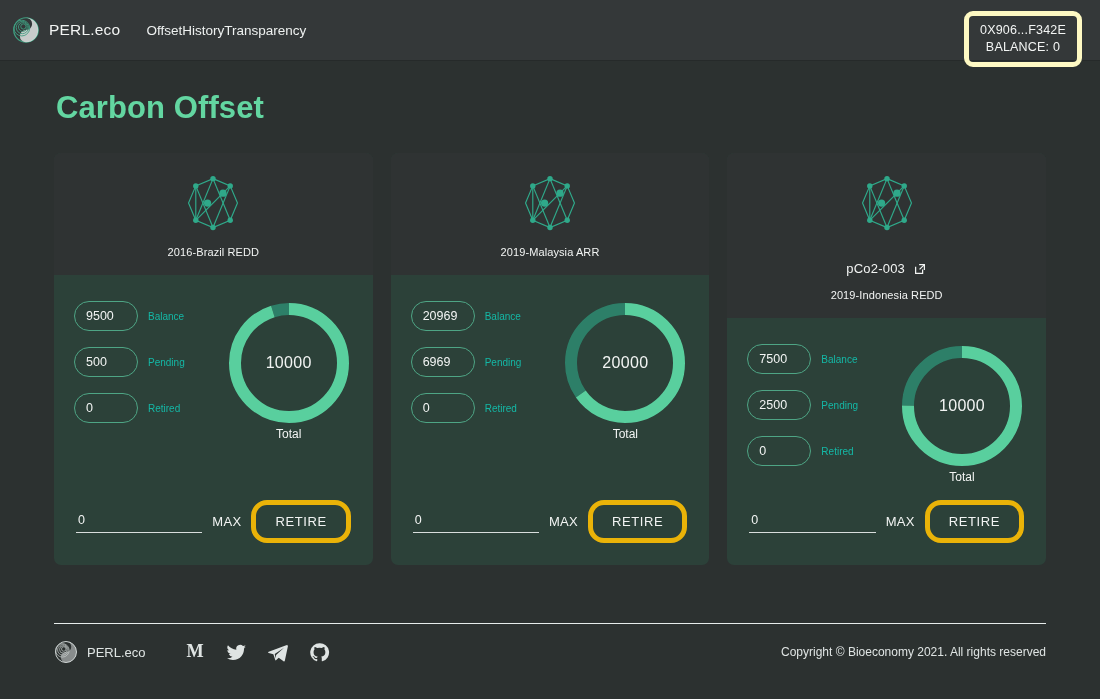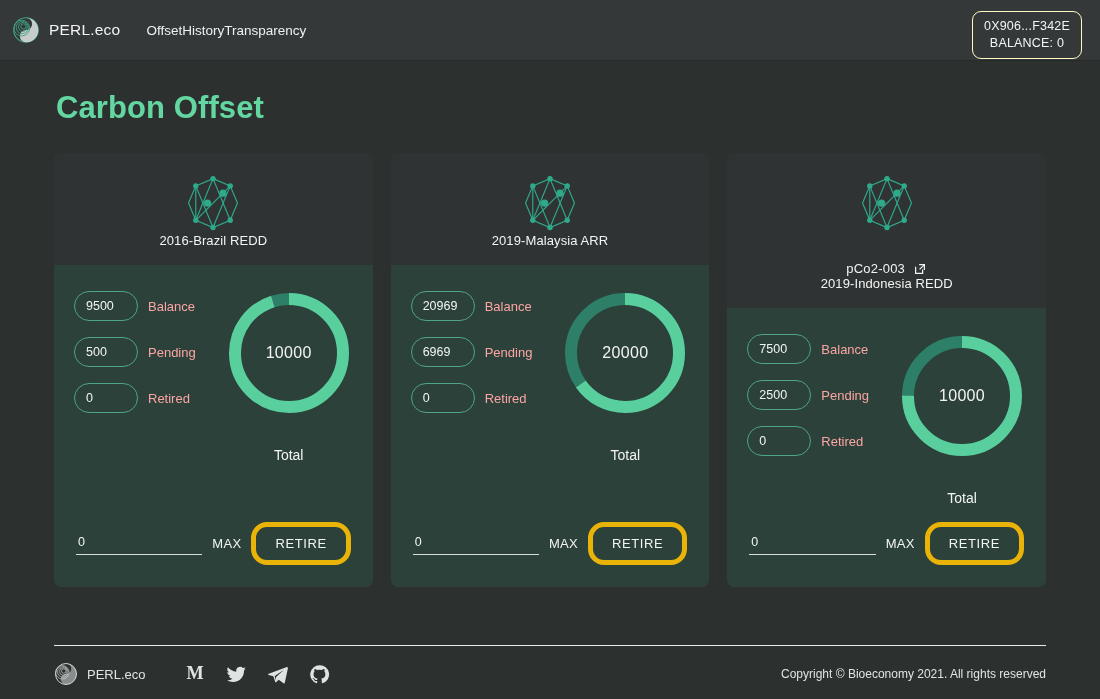--- a/index.html
+++ b/index.html
@@ -42,21 +42,21 @@
   .nav-link {
     font-size: 13.5px;
     color: #eef1f0;
     text-decoration: none;
     cursor: pointer;
   }
   .wallet-badge {
     position: absolute;
     right: 18px;
     top: 11px;
-    border: 1px solid #fef9c3;
+    border: 5px solid #fef9c3;
     border-radius: 9px;
     padding: 6px 11px 7px;
     text-align: center;
     line-height: 1.32;
     background: transparent;
     cursor: pointer;
   }
   .wallet-addr { font-size: 12.5px; color: #f3f5f4; letter-spacing: .2px; }
   .wallet-bal  { font-size: 12.5px; color: #f3f5f4; letter-spacing: .2px; }
 
@@ -93,21 +93,22 @@
   .token-row {
     margin-top: 28px;
     display: flex;
     align-items: center;
     justify-content: center;
     gap: 8px;
   }
   .token-id { font-size: 13px; color: #f2f4f3; letter-spacing: .2px; }
   .ext-icon { display: block; cursor: pointer; }
   .token-sub {
-    font-size: 13px;
+    margin-top: 13px;
+    font-size: 11px;
     color: #f2f4f3;
     letter-spacing: .1px;
   }
 
   .card-body {
     background: #2c4139;
     padding: 22px 20px 0;
     display: flex;
     gap: 12px;
     flex: 1;
@@ -124,21 +125,21 @@
     height: 30px;
     border: 1px solid #4ea585;
     border-radius: 16px;
     display: flex;
     align-items: center;
     padding-left: 11px;
     font-size: 12.5px;
     color: #f2f4f3;
     background: transparent;
   }
-  .stat-label { font-size: 13px; color: #fca5a5; white-space: nowrap; }
+  .stat-label { font-size: 10px; color: #14b8a6; white-space: nowrap; }
 
   .donut-wrap {
     flex: 1;
     display: flex;
     flex-direction: column;
     align-items: center;
     justify-content: flex-start;
     padding-top: 2px;
   }
   .donut { position: relative; width: 128px; height: 128px; }
@@ -147,22 +148,22 @@
     position: absolute;
     inset: 0;
     display: flex;
     align-items: center;
     justify-content: center;
     font-size: 16px;
     color: #f2f4f3;
     letter-spacing: .3px;
   }
   .donut-caption {
-    margin-top: 30px;
-    font-size: 14px;
+    margin-top: 0;
+    font-size: 12px;
     color: #f2f4f3;
   }
 
   .card-foot {
     padding: 16px 22px 22px;
     display: flex;
     align-items: center;
     gap: 10px;
   }
   .amount-input {

